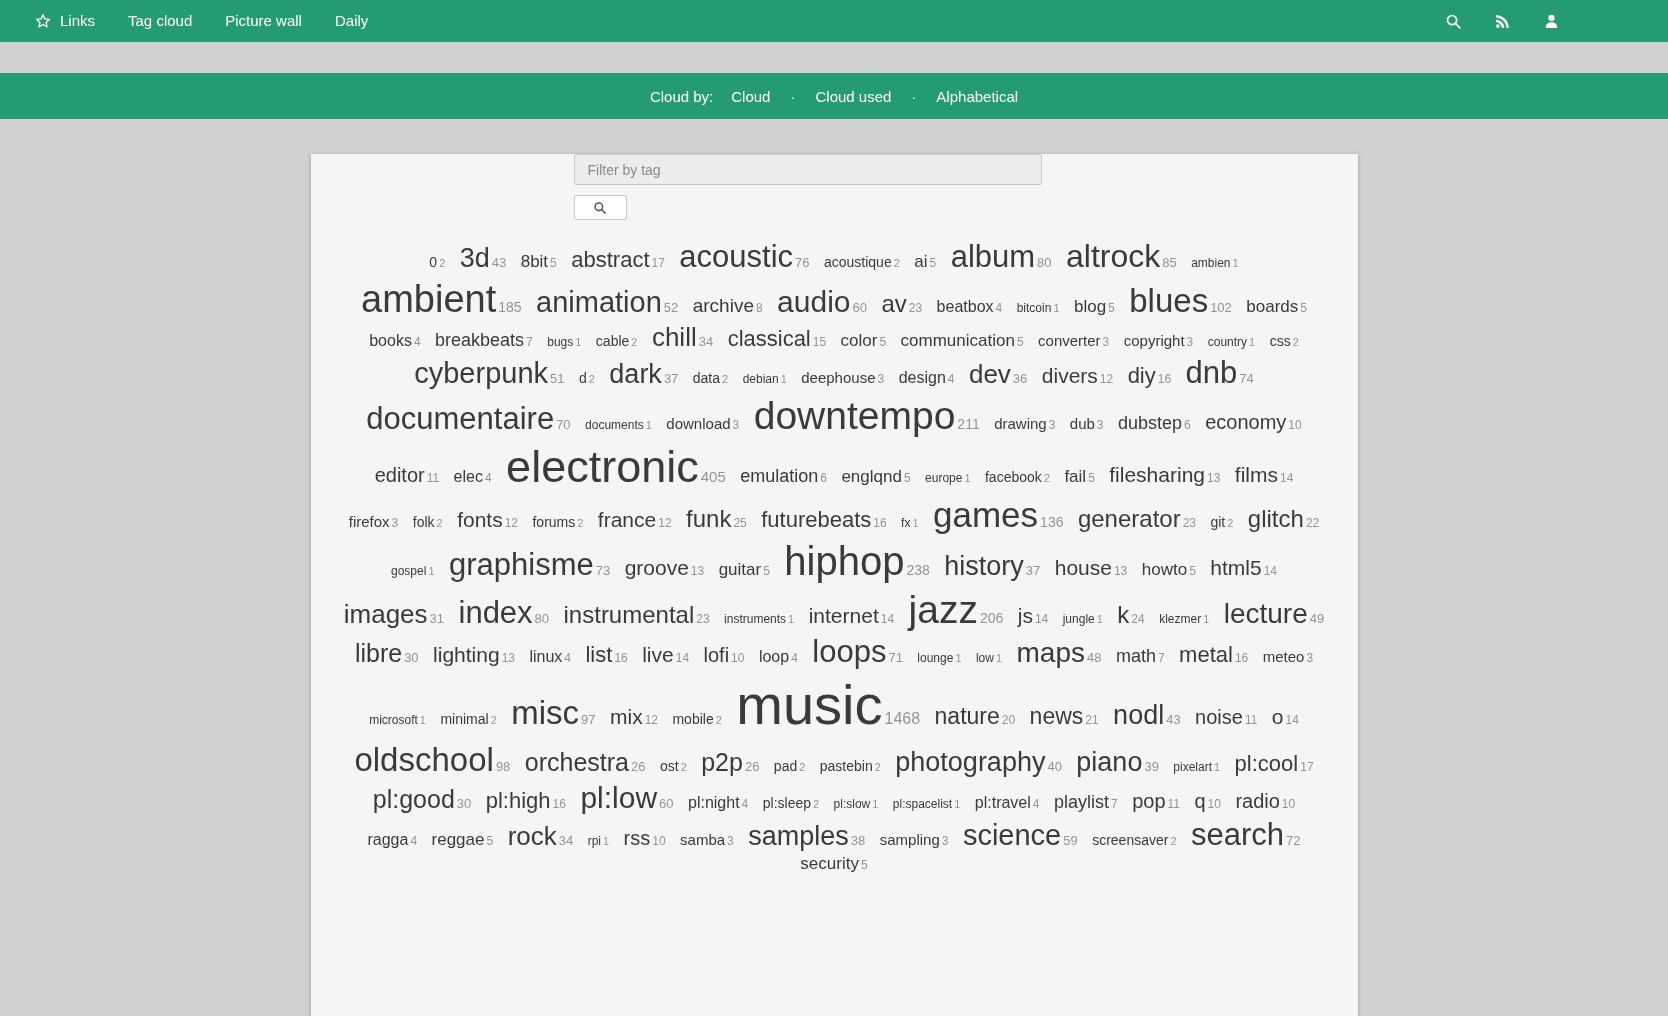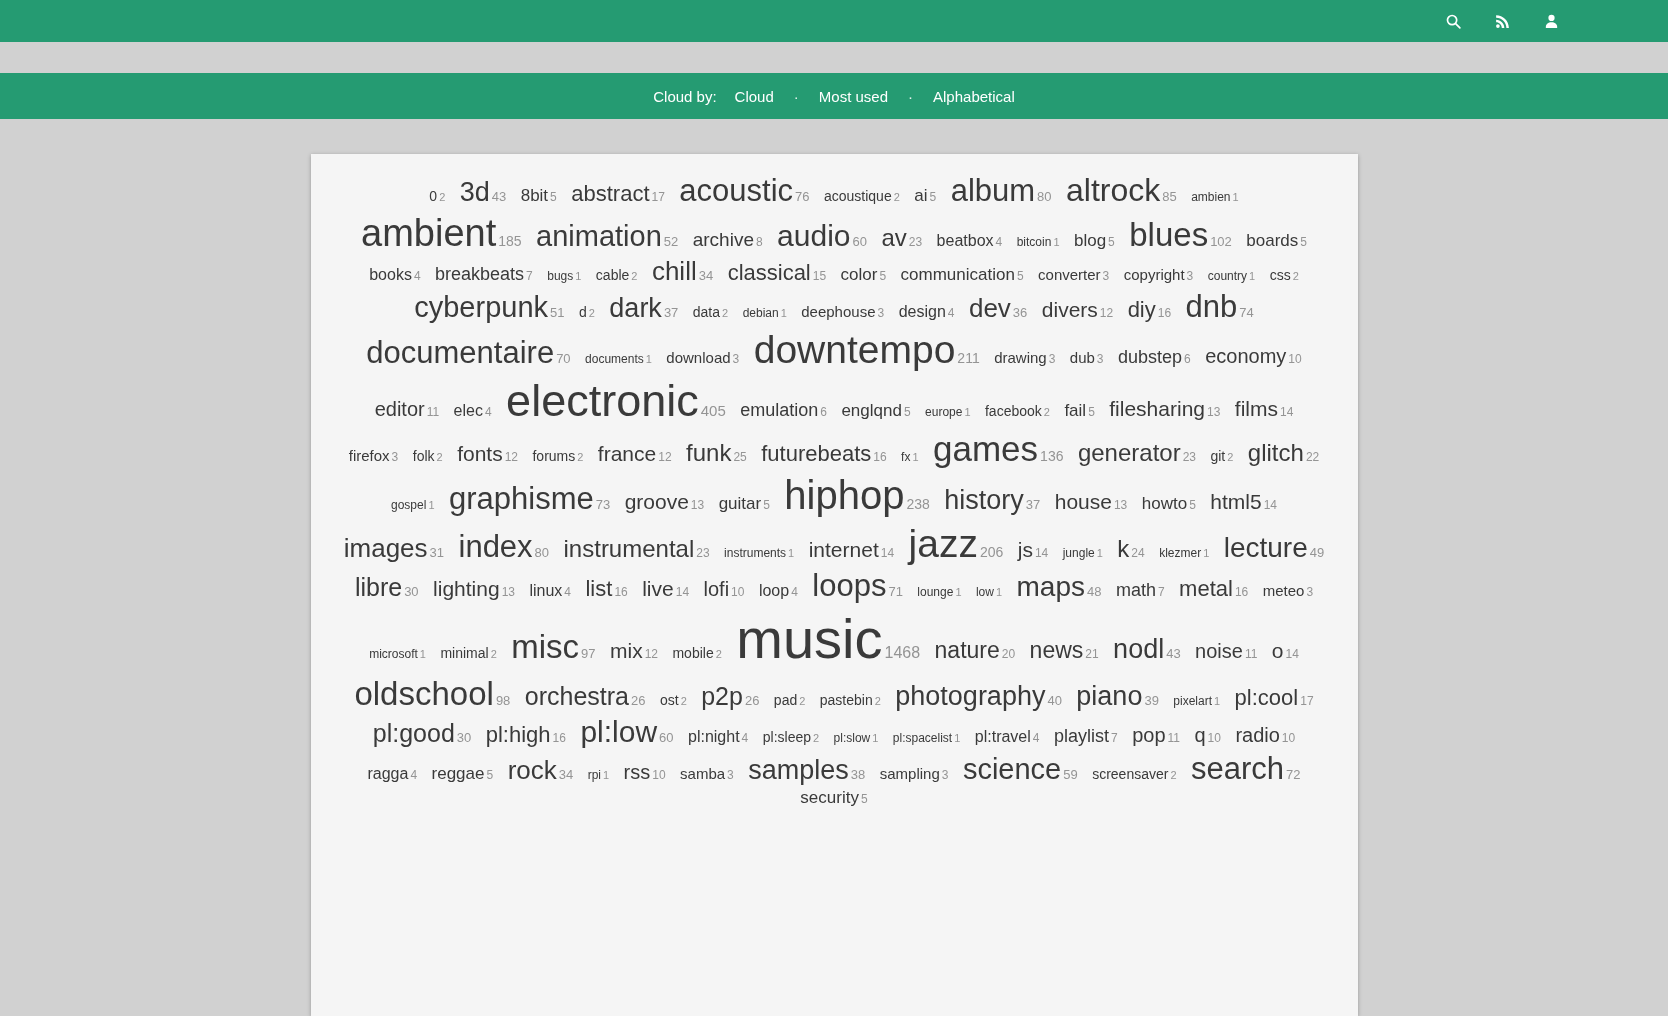--- a/index.html
+++ b/index.html
@@ -68,20 +68,39 @@
     line-height:1.22;
   }
   .tagwrap { white-space:nowrap; margin:0 5px; }
   .tag { color:#3a3a3a; text-decoration:none; cursor:pointer; }
   .count { color:#949494; margin-left:2px; }
 </style>
 </head>
 <body>
 
 <header class="navbar">
+  <nav class="nav-left">
+    <a class="nav-item">
+      <span class="icon-btn">
+        <svg width="16" height="16" viewBox="0 0 24 24" fill="none" stroke="#fff" stroke-width="2" stroke-linejoin="round">
+          <path d="M12 2.5l2.9 6.3 6.9.7-5.2 4.6 1.5 6.8L12 17.3 5.9 20.9l1.5-6.8L2.2 9.5l6.9-.7z"></path>
+        </svg>
+      </span>
+      <span>Links</span>
+    </a>
+    <a class="nav-item">
+      <span>Tag cloud</span>
+    </a>
+    <a class="nav-item">
+      <span>Picture wall</span>
+    </a>
+    <a class="nav-item">
+      <span>Daily</span>
+    </a>
+  </nav>
   <div class="nav-right">
     <button class="icon-btn" title="Search">
       <svg width="17" height="17" viewBox="0 0 24 24" fill="none" stroke="#fff" stroke-width="2.4" stroke-linecap="round">
         <circle cx="10" cy="10" r="6.5"></circle>
           <line x1="15" y1="15" x2="21" y2="21"></line>
       </svg>
     </button>
     <button class="icon-btn" title="RSS feed">
       <svg width="17" height="17" viewBox="0 0 24 24" fill="#fff">
         <circle cx="5.5" cy="18.5" r="2.6"></circle>
@@ -95,22 +114,33 @@
         <path d="M12 13c-4.6 0-8 2.5-8 6.5V21h16v-1.5c0-4-3.4-6.5-8-6.5z"></path>
       </svg>
     </button>
   </div>
 </header>
 
 <div class="sortbar">
   <span class="sort-label">Cloud by:</span>
   <a>Cloud</a>
   <span class="sep">·</span>
-  <a>Most used</a>
+  <a>Cloud used</a>
   <span class="sep">·</span>
   <a>Alphabetical</a>
 </div>
 
 <main class="card">
 
+  <div class="searchwrap">
+    <input class="filter-input" type="text" placeholder="Filter by tag" style="">
+    <button class="search-btn">
+      <span class="icon-btn">
+        <svg width="14" height="14" viewBox="0 0 24 24" fill="none" stroke="#555" stroke-width="2.6" stroke-linecap="round">
+          <circle cx="10" cy="10" r="6.5"></circle>
+            <line x1="15" y1="15" x2="21" y2="21"></line>
+        </svg>
+      </span>
+    </button>
+  </div>
 
   <div class="cloud"><span class="tagwrap"><a class="tag" style="font-size: 14px;">0</a><span class="count" style="font-size: 11px;">2</span></span> <span class="tagwrap"><a class="tag" style="font-size: 27px;">3d</a><span class="count" style="font-size: 13px;">43</span></span> <span class="tagwrap"><a class="tag" style="font-size: 17px;">8bit</a><span class="count" style="font-size: 12px;">5</span></span> <span class="tagwrap"><a class="tag" style="font-size: 22px;">abstract</a><span class="count" style="font-size: 12px;">17</span></span> <span class="tagwrap"><a class="tag" style="font-size: 31px;">acoustic</a><span class="count" style="font-size: 13px;">76</span></span> <span class="tagwrap"><a class="tag" style="font-size: 14px;">acoustique</a><span class="count" style="font-size: 11px;">2</span></span> <span class="tagwrap"><a class="tag" style="font-size: 17px;">ai</a><span class="count" style="font-size: 12px;">5</span></span> <span class="tagwrap"><a class="tag" style="font-size: 31px;">album</a><span class="count" style="font-size: 13px;">80</span></span> <span class="tagwrap"><a class="tag" style="font-size: 32px;">altrock</a><span class="count" style="font-size: 13px;">85</span></span> <span class="tagwrap"><a class="tag" style="font-size: 12px;">ambien</a><span class="count" style="font-size: 11px;">1</span></span> <span class="tagwrap"><a class="tag" style="font-size: 38px;">ambient</a><span class="count" style="font-size: 14px;">185</span></span> <span class="tagwrap"><a class="tag" style="font-size: 29px;">animation</a><span class="count" style="font-size: 13px;">52</span></span> <span class="tagwrap"><a class="tag" style="font-size: 19px;">archive</a><span class="count" style="font-size: 12px;">8</span></span> <span class="tagwrap"><a class="tag" style="font-size: 30px;">audio</a><span class="count" style="font-size: 13px;">60</span></span> <span class="tagwrap"><a class="tag" style="font-size: 24px;">av</a><span class="count" style="font-size: 12px;">23</span></span> <span class="tagwrap"><a class="tag" style="font-size: 16px;">beatbox</a><span class="count" style="font-size: 12px;">4</span></span> <span class="tagwrap"><a class="tag" style="font-size: 12px;">bitcoin</a><span class="count" style="font-size: 11px;">1</span></span> <span class="tagwrap"><a class="tag" style="font-size: 17px;">blog</a><span class="count" style="font-size: 12px;">5</span></span> <span class="tagwrap"><a class="tag" style="font-size: 33px;">blues</a><span class="count" style="font-size: 13px;">102</span></span> <span class="tagwrap"><a class="tag" style="font-size: 17px;">boards</a><span class="count" style="font-size: 12px;">5</span></span> <span class="tagwrap"><a class="tag" style="font-size: 16px;">books</a><span class="count" style="font-size: 12px;">4</span></span> <span class="tagwrap"><a class="tag" style="font-size: 18px;">breakbeats</a><span class="count" style="font-size: 12px;">7</span></span> <span class="tagwrap"><a class="tag" style="font-size: 12px;">bugs</a><span class="count" style="font-size: 11px;">1</span></span> <span class="tagwrap"><a class="tag" style="font-size: 14px;">cable</a><span class="count" style="font-size: 11px;">2</span></span> <span class="tagwrap"><a class="tag" style="font-size: 26px;">chill</a><span class="count" style="font-size: 13px;">34</span></span> <span class="tagwrap"><a class="tag" style="font-size: 22px;">classical</a><span class="count" style="font-size: 12px;">15</span></span> <span class="tagwrap"><a class="tag" style="font-size: 17px;">color</a><span class="count" style="font-size: 12px;">5</span></span> <span class="tagwrap"><a class="tag" style="font-size: 17px;">communication</a><span class="count" style="font-size: 12px;">5</span></span> <span class="tagwrap"><a class="tag" style="font-size: 15px;">converter</a><span class="count" style="font-size: 12px;">3</span></span> <span class="tagwrap"><a class="tag" style="font-size: 15px;">copyright</a><span class="count" style="font-size: 12px;">3</span></span> <span class="tagwrap"><a class="tag" style="font-size: 12px;">country</a><span class="count" style="font-size: 11px;">1</span></span> <span class="tagwrap"><a class="tag" style="font-size: 14px;">css</a><span class="count" style="font-size: 11px;">2</span></span> <span class="tagwrap"><a class="tag" style="font-size: 29px;">cyberpunk</a><span class="count" style="font-size: 13px;">51</span></span> <span class="tagwrap"><a class="tag" style="font-size: 14px;">d</a><span class="count" style="font-size: 11px;">2</span></span> <span class="tagwrap"><a class="tag" style="font-size: 27px;">dark</a><span class="count" style="font-size: 13px;">37</span></span> <span class="tagwrap"><a class="tag" style="font-size: 14px;">data</a><span class="count" style="font-size: 11px;">2</span></span> <span class="tagwrap"><a class="tag" style="font-size: 12px;">debian</a><span class="count" style="font-size: 11px;">1</span></span> <span class="tagwrap"><a class="tag" style="font-size: 15px;">deephouse</a><span class="count" style="font-size: 12px;">3</span></span> <span class="tagwrap"><a class="tag" style="font-size: 16px;">design</a><span class="count" style="font-size: 12px;">4</span></span> <span class="tagwrap"><a class="tag" style="font-size: 26px;">dev</a><span class="count" style="font-size: 13px;">36</span></span> <span class="tagwrap"><a class="tag" style="font-size: 21px;">divers</a><span class="count" style="font-size: 12px;">12</span></span> <span class="tagwrap"><a class="tag" style="font-size: 22px;">diy</a><span class="count" style="font-size: 12px;">16</span></span> <span class="tagwrap"><a class="tag" style="font-size: 31px;">dnb</a><span class="count" style="font-size: 13px;">74</span></span> <span class="tagwrap"><a class="tag" style="font-size: 31px;">documentaire</a><span class="count" style="font-size: 13px;">70</span></span> <span class="tagwrap"><a class="tag" style="font-size: 12px;">documents</a><span class="count" style="font-size: 11px;">1</span></span> <span class="tagwrap"><a class="tag" style="font-size: 15px;">download</a><span class="count" style="font-size: 12px;">3</span></span> <span class="tagwrap"><a class="tag" style="font-size: 39px;">downtempo</a><span class="count" style="font-size: 14px;">211</span></span> <span class="tagwrap"><a class="tag" style="font-size: 15px;">drawing</a><span class="count" style="font-size: 12px;">3</span></span> <span class="tagwrap"><a class="tag" style="font-size: 15px;">dub</a><span class="count" style="font-size: 12px;">3</span></span> <span class="tagwrap"><a class="tag" style="font-size: 18px;">dubstep</a><span class="count" style="font-size: 12px;">6</span></span> <span class="tagwrap"><a class="tag" style="font-size: 20px;">economy</a><span class="count" style="font-size: 12px;">10</span></span> <span class="tagwrap"><a class="tag" style="font-size: 20px;">editor</a><span class="count" style="font-size: 12px;">11</span></span> <span class="tagwrap"><a class="tag" style="font-size: 16px;">elec</a><span class="count" style="font-size: 12px;">4</span></span> <span class="tagwrap"><a class="tag" style="font-size: 45px;">electronic</a><span class="count" style="font-size: 15px;">405</span></span> <span class="tagwrap"><a class="tag" style="font-size: 18px;">emulation</a><span class="count" style="font-size: 12px;">6</span></span> <span class="tagwrap"><a class="tag" style="font-size: 17px;">englqnd</a><span class="count" style="font-size: 12px;">5</span></span> <span class="tagwrap"><a class="tag" style="font-size: 12px;">europe</a><span class="count" style="font-size: 11px;">1</span></span> <span class="tagwrap"><a class="tag" style="font-size: 14px;">facebook</a><span class="count" style="font-size: 11px;">2</span></span> <span class="tagwrap"><a class="tag" style="font-size: 17px;">fail</a><span class="count" style="font-size: 12px;">5</span></span> <span class="tagwrap"><a class="tag" style="font-size: 21px;">filesharing</a><span class="count" style="font-size: 12px;">13</span></span> <span class="tagwrap"><a class="tag" style="font-size: 21px;">films</a><span class="count" style="font-size: 12px;">14</span></span> <span class="tagwrap"><a class="tag" style="font-size: 15px;">firefox</a><span class="count" style="font-size: 12px;">3</span></span> <span class="tagwrap"><a class="tag" style="font-size: 14px;">folk</a><span class="count" style="font-size: 11px;">2</span></span> <span class="tagwrap"><a class="tag" style="font-size: 21px;">fonts</a><span class="count" style="font-size: 12px;">12</span></span> <span class="tagwrap"><a class="tag" style="font-size: 14px;">forums</a><span class="count" style="font-size: 11px;">2</span></span> <span class="tagwrap"><a class="tag" style="font-size: 21px;">france</a><span class="count" style="font-size: 12px;">12</span></span> <span class="tagwrap"><a class="tag" style="font-size: 24px;">funk</a><span class="count" style="font-size: 12px;">25</span></span> <span class="tagwrap"><a class="tag" style="font-size: 22px;">futurebeats</a><span class="count" style="font-size: 12px;">16</span></span> <span class="tagwrap"><a class="tag" style="font-size: 12px;">fx</a><span class="count" style="font-size: 11px;">1</span></span> <span class="tagwrap"><a class="tag" style="font-size: 35px;">games</a><span class="count" style="font-size: 14px;">136</span></span> <span class="tagwrap"><a class="tag" style="font-size: 24px;">generator</a><span class="count" style="font-size: 12px;">23</span></span> <span class="tagwrap"><a class="tag" style="font-size: 14px;">git</a><span class="count" style="font-size: 11px;">2</span></span> <span class="tagwrap"><a class="tag" style="font-size: 24px;">glitch</a><span class="count" style="font-size: 12px;">22</span></span> <span class="tagwrap"><a class="tag" style="font-size: 12px;">gospel</a><span class="count" style="font-size: 11px;">1</span></span> <span class="tagwrap"><a class="tag" style="font-size: 31px;">graphisme</a><span class="count" style="font-size: 13px;">73</span></span> <span class="tagwrap"><a class="tag" style="font-size: 21px;">groove</a><span class="count" style="font-size: 12px;">13</span></span> <span class="tagwrap"><a class="tag" style="font-size: 17px;">guitar</a><span class="count" style="font-size: 12px;">5</span></span> <span class="tagwrap"><a class="tag" style="font-size: 40px;">hiphop</a><span class="count" style="font-size: 14px;">238</span></span> <span class="tagwrap"><a class="tag" style="font-size: 27px;">history</a><span class="count" style="font-size: 13px;">37</span></span> <span class="tagwrap"><a class="tag" style="font-size: 21px;">house</a><span class="count" style="font-size: 12px;">13</span></span> <span class="tagwrap"><a class="tag" style="font-size: 17px;">howto</a><span class="count" style="font-size: 12px;">5</span></span> <span class="tagwrap"><a class="tag" style="font-size: 21px;">html5</a><span class="count" style="font-size: 12px;">14</span></span> <span class="tagwrap"><a class="tag" style="font-size: 26px;">images</a><span class="count" style="font-size: 13px;">31</span></span> <span class="tagwrap"><a class="tag" style="font-size: 31px;">index</a><span class="count" style="font-size: 13px;">80</span></span> <span class="tagwrap"><a class="tag" style="font-size: 24px;">instrumental</a><span class="count" style="font-size: 12px;">23</span></span> <span class="tagwrap"><a class="tag" style="font-size: 12px;">instruments</a><span class="count" style="font-size: 11px;">1</span></span> <span class="tagwrap"><a class="tag" style="font-size: 21px;">internet</a><span class="count" style="font-size: 12px;">14</span></span> <span class="tagwrap"><a class="tag" style="font-size: 39px;">jazz</a><span class="count" style="font-size: 14px;">206</span></span> <span class="tagwrap"><a class="tag" style="font-size: 21px;">js</a><span class="count" style="font-size: 12px;">14</span></span> <span class="tagwrap"><a class="tag" style="font-size: 12px;">jungle</a><span class="count" style="font-size: 11px;">1</span></span> <span class="tagwrap"><a class="tag" style="font-size: 24px;">k</a><span class="count" style="font-size: 12px;">24</span></span> <span class="tagwrap"><a class="tag" style="font-size: 12px;">klezmer</a><span class="count" style="font-size: 11px;">1</span></span> <span class="tagwrap"><a class="tag" style="font-size: 28px;">lecture</a><span class="count" style="font-size: 13px;">49</span></span> <span class="tagwrap"><a class="tag" style="font-size: 25px;">libre</a><span class="count" style="font-size: 13px;">30</span></span> <span class="tagwrap"><a class="tag" style="font-size: 21px;">lighting</a><span class="count" style="font-size: 12px;">13</span></span> <span class="tagwrap"><a class="tag" style="font-size: 16px;">linux</a><span class="count" style="font-size: 12px;">4</span></span> <span class="tagwrap"><a class="tag" style="font-size: 22px;">list</a><span class="count" style="font-size: 12px;">16</span></span> <span class="tagwrap"><a class="tag" style="font-size: 21px;">live</a><span class="count" style="font-size: 12px;">14</span></span> <span class="tagwrap"><a class="tag" style="font-size: 20px;">lofi</a><span class="count" style="font-size: 12px;">10</span></span> <span class="tagwrap"><a class="tag" style="font-size: 16px;">loop</a><span class="count" style="font-size: 12px;">4</span></span> <span class="tagwrap"><a class="tag" style="font-size: 31px;">loops</a><span class="count" style="font-size: 13px;">71</span></span> <span class="tagwrap"><a class="tag" style="font-size: 12px;">lounge</a><span class="count" style="font-size: 11px;">1</span></span> <span class="tagwrap"><a class="tag" style="font-size: 12px;">low</a><span class="count" style="font-size: 11px;">1</span></span> <span class="tagwrap"><a class="tag" style="font-size: 28px;">maps</a><span class="count" style="font-size: 13px;">48</span></span> <span class="tagwrap"><a class="tag" style="font-size: 18px;">math</a><span class="count" style="font-size: 12px;">7</span></span> <span class="tagwrap"><a class="tag" style="font-size: 22px;">metal</a><span class="count" style="font-size: 12px;">16</span></span> <span class="tagwrap"><a class="tag" style="font-size: 15px;">meteo</a><span class="count" style="font-size: 12px;">3</span></span> <span class="tagwrap"><a class="tag" style="font-size: 12px;">microsoft</a><span class="count" style="font-size: 11px;">1</span></span> <span class="tagwrap"><a class="tag" style="font-size: 14px;">minimal</a><span class="count" style="font-size: 11px;">2</span></span> <span class="tagwrap"><a class="tag" style="font-size: 33px;">misc</a><span class="count" style="font-size: 13px;">97</span></span> <span class="tagwrap"><a class="tag" style="font-size: 21px;">mix</a><span class="count" style="font-size: 12px;">12</span></span> <span class="tagwrap"><a class="tag" style="font-size: 14px;">mobile</a><span class="count" style="font-size: 11px;">2</span></span> <span class="tagwrap"><a class="tag" style="font-size: 56px;">music</a><span class="count" style="font-size: 16px;">1468</span></span> <span class="tagwrap"><a class="tag" style="font-size: 23px;">nature</a><span class="count" style="font-size: 12px;">20</span></span> <span class="tagwrap"><a class="tag" style="font-size: 23px;">news</a><span class="count" style="font-size: 12px;">21</span></span> <span class="tagwrap"><a class="tag" style="font-size: 27px;">nodl</a><span class="count" style="font-size: 13px;">43</span></span> <span class="tagwrap"><a class="tag" style="font-size: 20px;">noise</a><span class="count" style="font-size: 12px;">11</span></span> <span class="tagwrap"><a class="tag" style="font-size: 21px;">o</a><span class="count" style="font-size: 12px;">14</span></span> <span class="tagwrap"><a class="tag" style="font-size: 33px;">oldschool</a><span class="count" style="font-size: 13px;">98</span></span> <span class="tagwrap"><a class="tag" style="font-size: 25px;">orchestra</a><span class="count" style="font-size: 13px;">26</span></span> <span class="tagwrap"><a class="tag" style="font-size: 14px;">ost</a><span class="count" style="font-size: 11px;">2</span></span> <span class="tagwrap"><a class="tag" style="font-size: 25px;">p2p</a><span class="count" style="font-size: 13px;">26</span></span> <span class="tagwrap"><a class="tag" style="font-size: 14px;">pad</a><span class="count" style="font-size: 11px;">2</span></span> <span class="tagwrap"><a class="tag" style="font-size: 14px;">pastebin</a><span class="count" style="font-size: 11px;">2</span></span> <span class="tagwrap"><a class="tag" style="font-size: 27px;">photography</a><span class="count" style="font-size: 13px;">40</span></span> <span class="tagwrap"><a class="tag" style="font-size: 27px;">piano</a><span class="count" style="font-size: 13px;">39</span></span> <span class="tagwrap"><a class="tag" style="font-size: 12px;">pixelart</a><span class="count" style="font-size: 11px;">1</span></span> <span class="tagwrap"><a class="tag" style="font-size: 22px;">pl:cool</a><span class="count" style="font-size: 12px;">17</span></span> <span class="tagwrap"><a class="tag" style="font-size: 25px;">pl:good</a><span class="count" style="font-size: 13px;">30</span></span> <span class="tagwrap"><a class="tag" style="font-size: 22px;">pl:high</a><span class="count" style="font-size: 12px;">16</span></span> <span class="tagwrap"><a class="tag" style="font-size: 30px;">pl:low</a><span class="count" style="font-size: 13px;">60</span></span> <span class="tagwrap"><a class="tag" style="font-size: 16px;">pl:night</a><span class="count" style="font-size: 12px;">4</span></span> <span class="tagwrap"><a class="tag" style="font-size: 14px;">pl:sleep</a><span class="count" style="font-size: 11px;">2</span></span> <span class="tagwrap"><a class="tag" style="font-size: 12px;">pl:slow</a><span class="count" style="font-size: 11px;">1</span></span> <span class="tagwrap"><a class="tag" style="font-size: 12px;">pl:spacelist</a><span class="count" style="font-size: 11px;">1</span></span> <span class="tagwrap"><a class="tag" style="font-size: 16px;">pl:travel</a><span class="count" style="font-size: 12px;">4</span></span> <span class="tagwrap"><a class="tag" style="font-size: 18px;">playlist</a><span class="count" style="font-size: 12px;">7</span></span> <span class="tagwrap"><a class="tag" style="font-size: 20px;">pop</a><span class="count" style="font-size: 12px;">11</span></span> <span class="tagwrap"><a class="tag" style="font-size: 20px;">q</a><span class="count" style="font-size: 12px;">10</span></span> <span class="tagwrap"><a class="tag" style="font-size: 20px;">radio</a><span class="count" style="font-size: 12px;">10</span></span> <span class="tagwrap"><a class="tag" style="font-size: 16px;">ragga</a><span class="count" style="font-size: 12px;">4</span></span> <span class="tagwrap"><a class="tag" style="font-size: 17px;">reggae</a><span class="count" style="font-size: 12px;">5</span></span> <span class="tagwrap"><a class="tag" style="font-size: 26px;">rock</a><span class="count" style="font-size: 13px;">34</span></span> <span class="tagwrap"><a class="tag" style="font-size: 12px;">rpi</a><span class="count" style="font-size: 11px;">1</span></span> <span class="tagwrap"><a class="tag" style="font-size: 20px;">rss</a><span class="count" style="font-size: 12px;">10</span></span> <span class="tagwrap"><a class="tag" style="font-size: 15px;">samba</a><span class="count" style="font-size: 12px;">3</span></span> <span class="tagwrap"><a class="tag" style="font-size: 27px;">samples</a><span class="count" style="font-size: 13px;">38</span></span> <span class="tagwrap"><a class="tag" style="font-size: 15px;">sampling</a><span class="count" style="font-size: 12px;">3</span></span> <span class="tagwrap"><a class="tag" style="font-size: 29px;">science</a><span class="count" style="font-size: 13px;">59</span></span> <span class="tagwrap"><a class="tag" style="font-size: 14px;">screensaver</a><span class="count" style="font-size: 11px;">2</span></span> <span class="tagwrap"><a class="tag" style="font-size: 31px;">search</a><span class="count" style="font-size: 13px;">72</span></span> <span class="tagwrap"><a class="tag" style="font-size: 17px;">security</a><span class="count" style="font-size: 12px;">5</span></span> </div>
 </main>
 
 </body></html>

